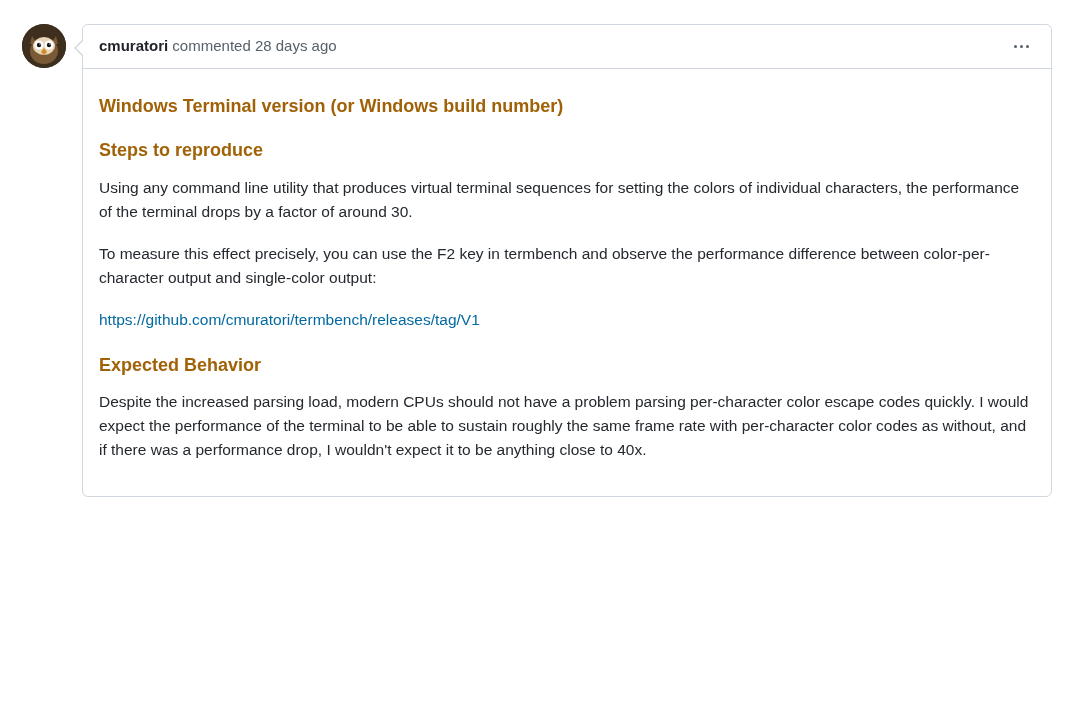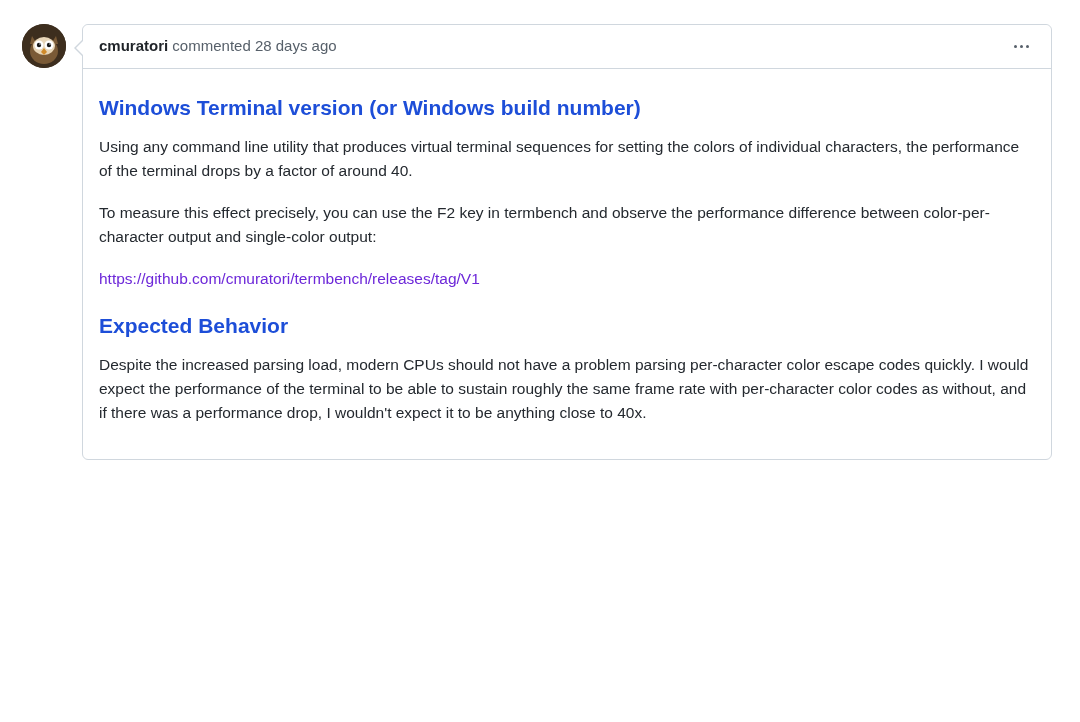--- a/index.html
+++ b/index.html
@@ -93,33 +93,33 @@
   }
   .kebab span {
     width: 3px; height: 3px; border-radius: 50%; background: #57606a;
   }
   .comment-body {
     padding: 4px 16px 16px 16px;
     font-size: 15.5px;
     color: #24292f;
   }
   .comment-body h3 {
-    font-size: 21px;
+    font-size: 18px;
     font-weight: 600;
     margin: 22px 0 14px 0;
     line-height: 1.25;
-    color: #1d4ed8;
+    color: #a16207;
   }
   .comment-body p {
     margin: 0 0 18px 0;
     line-height: 1.55;
   }
   .comment-body em { color: #24292f; }
   .comment-body a.link {
-    color: #6d28d9;
+    color: #0369a1;
     text-decoration: none;
   }
 </style>
 </head>
 <body>
 
 <div class="container">
   <div class="timeline-item">
 
     <div class="avatar-wrap">
@@ -159,21 +159,22 @@
             <span></span>
             <span></span>
         </div>
       </div>
 
       <div class="comment-body">
 
         <h3>Windows Terminal version (or Windows build number)</h3>
 
 
-        <p>Using any command line utility that produces virtual terminal sequences for setting the colors of individual characters, the performance of the terminal drops by a factor of around 40.</p>
+        <h3>Steps to reproduce</h3>
+        <p>Using any command line utility that produces virtual terminal sequences for setting the colors of individual characters, the performance of the terminal drops by a factor of around 30.</p>
         <p>To measure this effect precisely, you can use the F2 key in termbench and observe the performance difference between color-per-character output and single-color output:</p>
         <p><a href="#" class="link">https://github.com/cmuratori/termbench/releases/tag/V1</a></p>
 
         <h3>Expected Behavior</h3>
         <p>Despite the increased parsing load, modern CPUs should not have a problem parsing per-character color escape codes quickly. I would expect the performance of the terminal to be able to sustain roughly the same frame rate with per-character color codes as without, and if there was a performance drop, I wouldn't expect it to be anything close to 40x.</p>
 
 
       </div>
     </div>
   </div>

